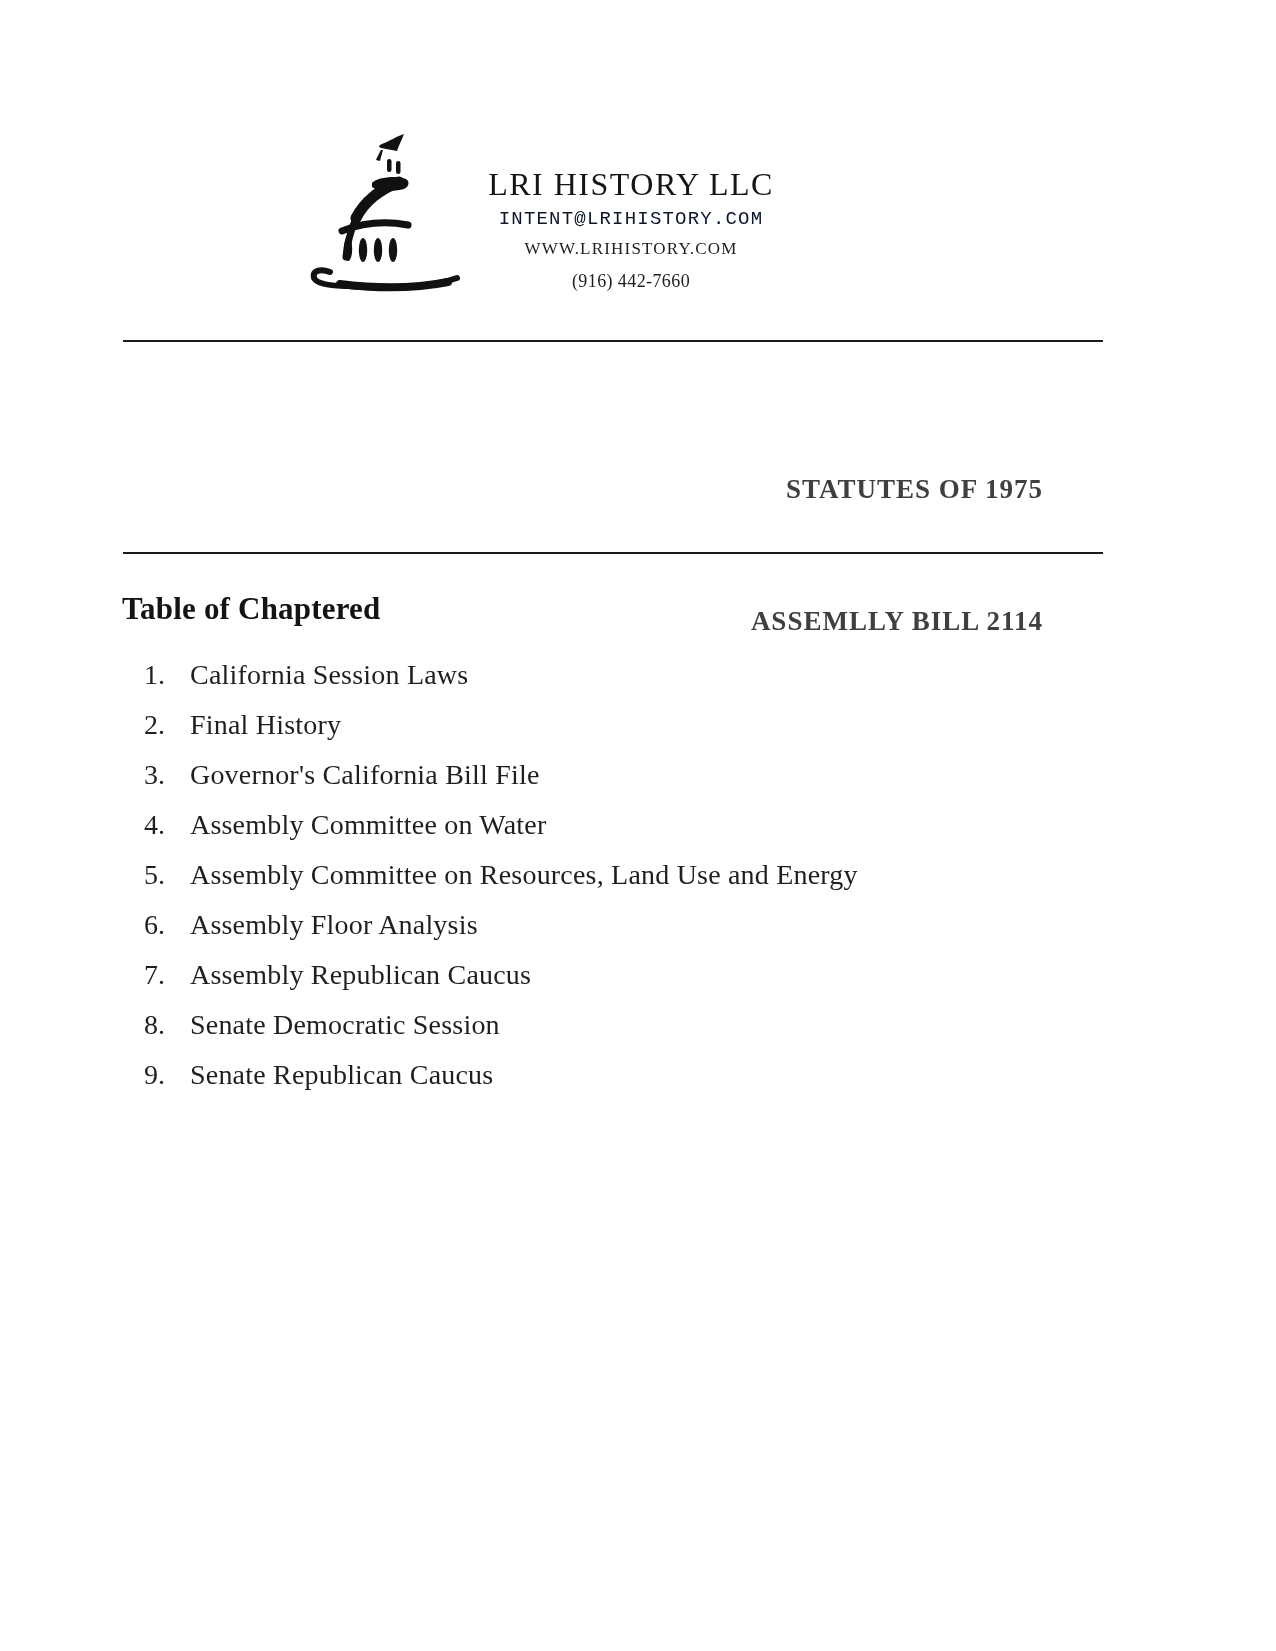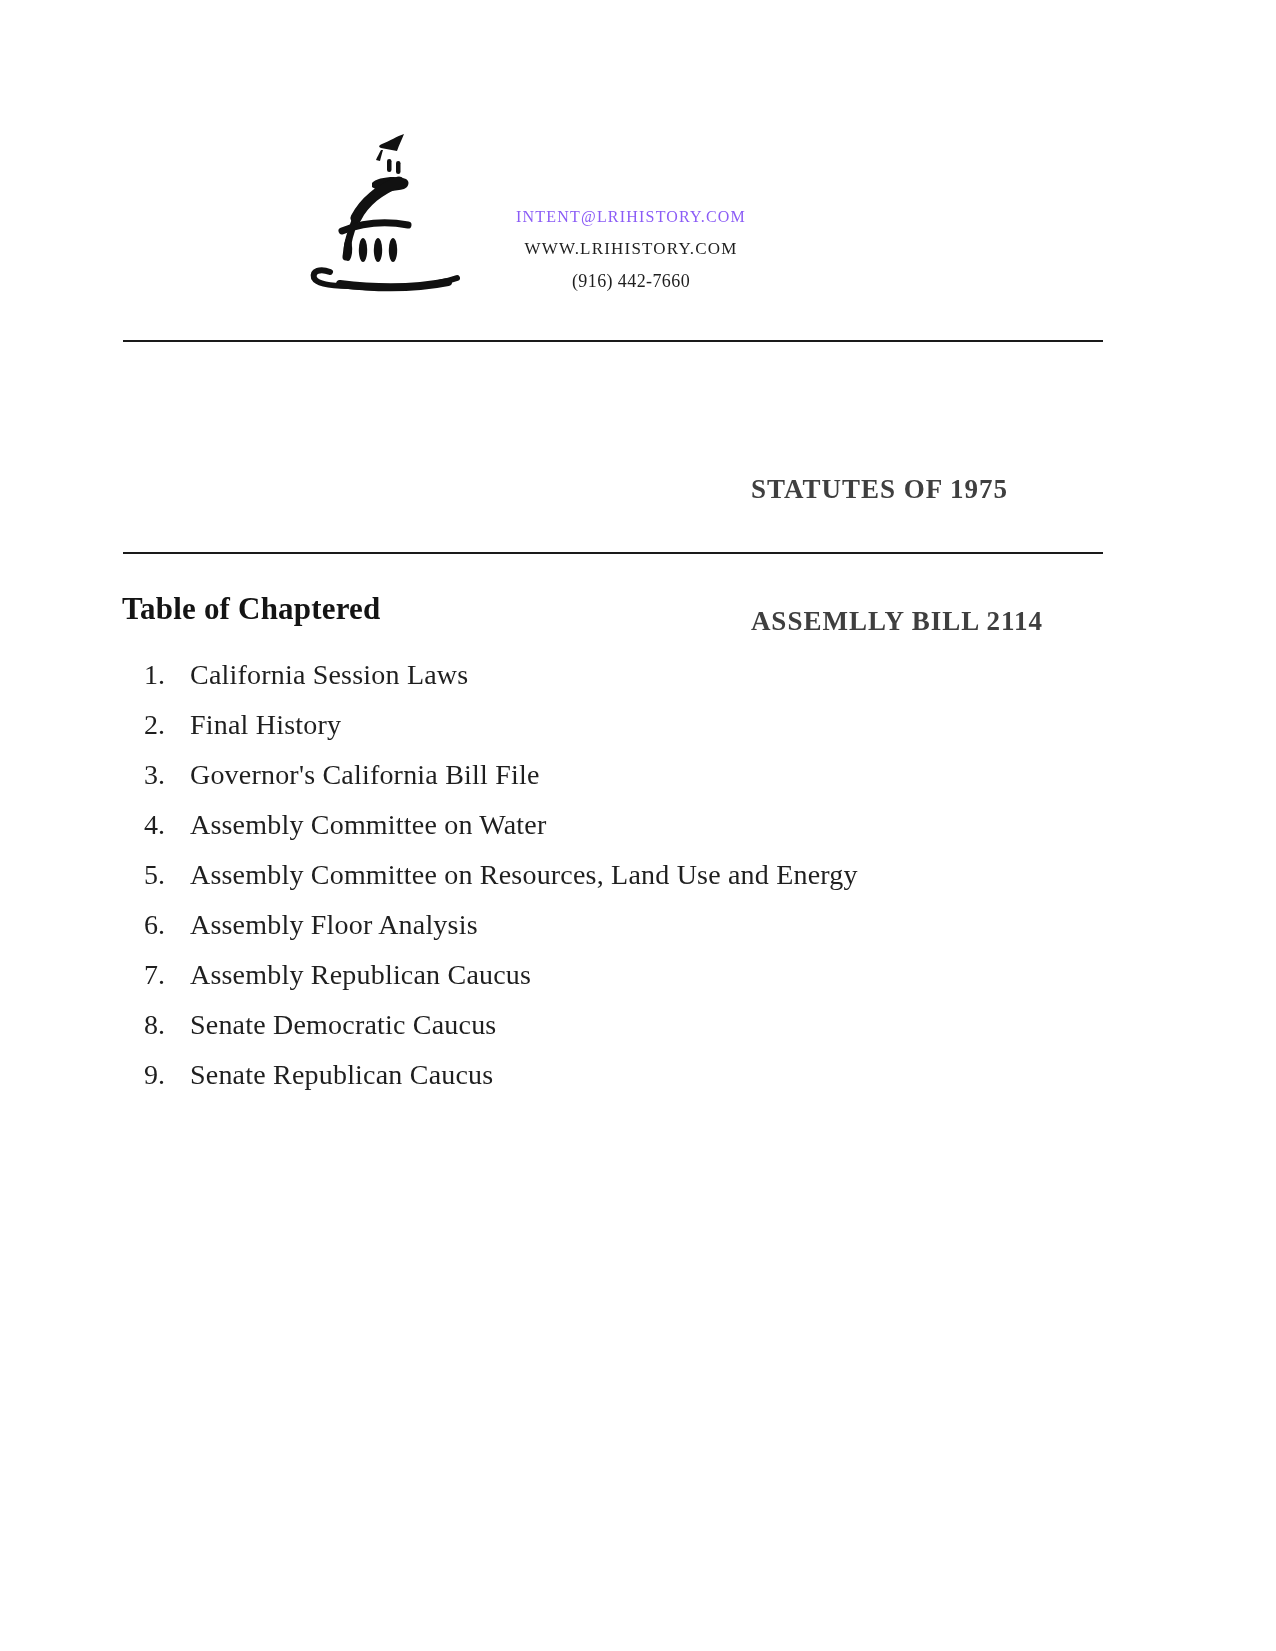--- a/index.html
+++ b/index.html
@@ -36,23 +36,24 @@
     white-space: nowrap;
   }
   .company-name {
     top: 166px;
     font-size: 32px;
     letter-spacing: 1.5px;
     color: #161616;
   }
   .company-email {
     top: 208px;
-    font-size: 16px;
+    font-size: 19px;
     letter-spacing: 1.2px;
-    color: #8b5cf6;
+    color: #0f172a;
+    font-family: Liberation Mono, monospace;
   }
   .company-web {
     top: 239px;
     font-size: 17px;
     letter-spacing: 1.2px;
     color: #1e1e1e;
   }
   .company-phone {
     top: 271px;
     font-size: 18px;
@@ -67,21 +68,21 @@
     height: 2px;
     background: #1a1a1a;
   }
   .rule-top { top: 340px; }
   .rule-bottom { top: 552px; }
   
   .ref-block {
     position: absolute;
     right: 233px;
     top: 379px;
-    text-align: left;
+    text-align: right;
     font-weight: bold;
     font-size: 27px;
     line-height: 44px;
     letter-spacing: 1px;
     color: #3f3f3f;
     white-space: pre;
   }
   
   .toc-title {
     position: absolute;
@@ -147,20 +148,21 @@
         <path d="M56 92 C51 104 47 118 46 131" stroke-width="7"></path>
 
         <path d="M42 105 C62 97 86 95 108 99" stroke-width="7"></path>
 
         <path d="M30 146 C20 142 12 145 14 152 C17 158 30 160 48 160 C90 164 132 161 157 152" stroke-width="6"></path>
         <path d="M40 158 C80 163 118 162 148 156" stroke-width="8"></path>
       </g>
     </svg>
   </div>
 
+  <div class="hdr-line company-name">LRI HISTORY LLC</div>
   <div class="hdr-line company-email">INTENT@LRIHISTORY.COM</div>
   <div class="hdr-line company-web">WWW.LRIHISTORY.COM</div>
   <div class="hdr-line company-phone">(916) 442-7660</div>
 
   <div class="rule rule-top"></div>
   <div class="rule rule-bottom"></div>
 
   <div class="ref-block">
     <div>STATUTES OF 1975</div>
     <div>ASSEMLLY BILL 2114</div>
@@ -191,21 +193,21 @@
       <li class="toc-item">
         <span class="toc-num">6.</span>
         <span class="toc-label">Assembly Floor Analysis</span>
       </li>
       <li class="toc-item">
         <span class="toc-num">7.</span>
         <span class="toc-label">Assembly Republican Caucus</span>
       </li>
       <li class="toc-item">
         <span class="toc-num">8.</span>
-        <span class="toc-label">Senate Democratic Caucus</span>
+        <span class="toc-label">Senate Democratic Session</span>
       </li>
       <li class="toc-item">
         <span class="toc-num">9.</span>
         <span class="toc-label">Senate Republican Caucus</span>
       </li>
     </ol>
 
 </div>
 
 </body></html>

